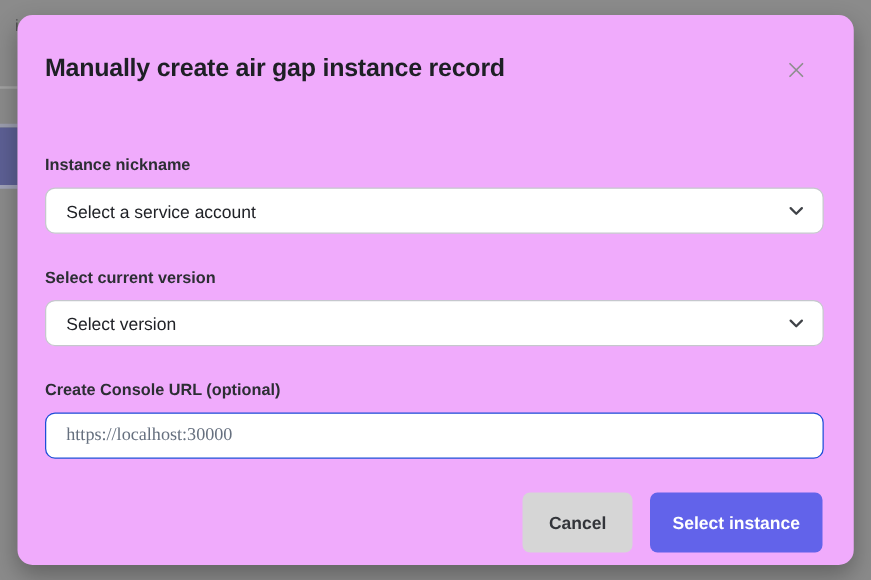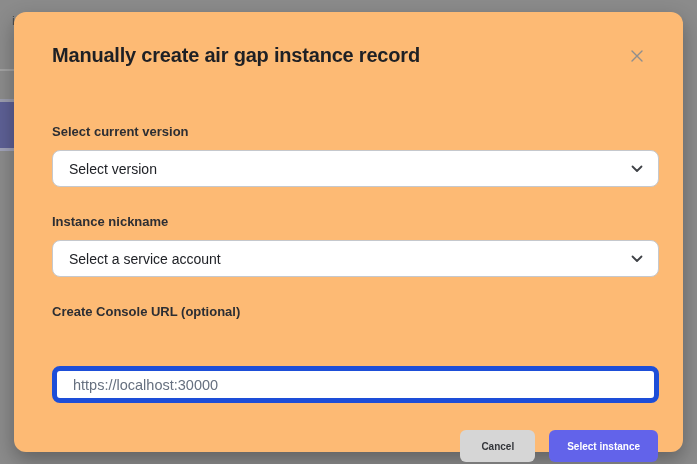--- a/index.html
+++ b/index.html
@@ -30,24 +30,24 @@
   }
   .peek-line-bottom {
     position: absolute; left: 0; top: 148px; width: 14px; height: 3px;
     background: #a0a2b8;
   }
 
   
   .modal {
     position: absolute; left: 14px; top: 12px;
     width: 669px; height: 440px;
-    background: #fdba74;
+    background: #f0abfc;
     border-radius: 12px;
     box-shadow: 0 8px 20px rgba(0,0,0,0.30);
-    padding: 30px 24px 24px 38px;
+    padding: 30px 24px 24px 22px;
   }
   .modal-header {
     display: flex; align-items: flex-start; justify-content: space-between;
   }
   .modal-title {
     font-size: 20px; font-weight: 700; color: #1e2025;
     letter-spacing: -0.2px; line-height: 26px;
   }
   .close-btn {
     background: none; border: none; cursor: pointer;
@@ -67,35 +67,34 @@
     height: 37px; width: 100%;
     border: 1px solid #c5c8cd; border-radius: 8px;
     background: #ffffff;
     display: flex; align-items: center; justify-content: space-between;
     padding: 0 15px 0 16px;
     font-size: 14px; color: #202227;
     cursor: pointer;
   }
   .text-input {
     height: 37px; width: 100%;
-    border: 5px solid #1d4ed8; border-radius: 8px;
+    border: 1px solid #1d4ed8; border-radius: 8px;
     padding: 0 16px;
     font-size: 14.5px; color: #202227;
-    font-family: Liberation Sans, sans-serif;
+    font-family: Liberation Serif, serif;
     outline: none;
-    margin-top: 36px;
   }
   .text-input::placeholder { color: #66707f; opacity: 1; }
 
   .modal-footer {
     display: flex; justify-content: flex-end; align-items: center; gap: 14px;
   }
   .btn {
-    height: 32px; border: none; border-radius: 6px;
-    font-size: 10px; font-weight: 700; cursor: pointer;
+    height: 48px; border: none; border-radius: 6px;
+    font-size: 14px; font-weight: 700; cursor: pointer;
     font-family: "Liberation Sans", "DejaVu Sans", sans-serif;
   }
   .btn-cancel { background: #d6d6d6; color: #33353a; padding: 0 21px; }
   .btn-primary { background: #6263ea; color: #ffffff; padding: 0 18px; margin-right: 1px; }
 </style>
 </head>
 <body>
 
 <div class="peek-text">in</div>
 <div class="peek-line-top"></div>
@@ -112,35 +111,35 @@
         <svg width="16" height="16" viewBox="0 0 16 16">
           <path d="M3 3 L13 13 M13 3 L3 13" stroke="#8e8e8e" stroke-width="1.4" stroke-linecap="round" fill="none"></path>
         </svg>
       </span>
     </button>
   </div>
 
   <div class="form">
 
     <div class="field-group">
-      <label class="field-label">Select current version</label>
+      <label class="field-label">Instance nickname</label>
       <div class="select-box" role="combobox">
-        <span>Select version</span>
+        <span>Select a service account</span>
         <span style="display:flex;">
           <svg width="12" height="8" viewBox="0 0 12 8">
             <path d="M1.5 1.5 L6 6 L10.5 1.5" stroke="#3f4247" stroke-width="1.8" fill="none" stroke-linecap="round" stroke-linejoin="round"></path>
           </svg>
         </span>
       </div>
     </div>
 
     <div class="field-group">
-      <label class="field-label">Instance nickname</label>
+      <label class="field-label">Select current version</label>
       <div class="select-box" role="combobox">
-        <span>Select a service account</span>
+        <span>Select version</span>
         <span style="display:flex;">
           <svg width="12" height="8" viewBox="0 0 12 8">
             <path d="M1.5 1.5 L6 6 L10.5 1.5" stroke="#3f4247" stroke-width="1.8" fill="none" stroke-linecap="round" stroke-linejoin="round"></path>
           </svg>
         </span>
       </div>
     </div>
 
     <div class="field-group">
       <label class="field-label">Create Console URL (optional)</label>

